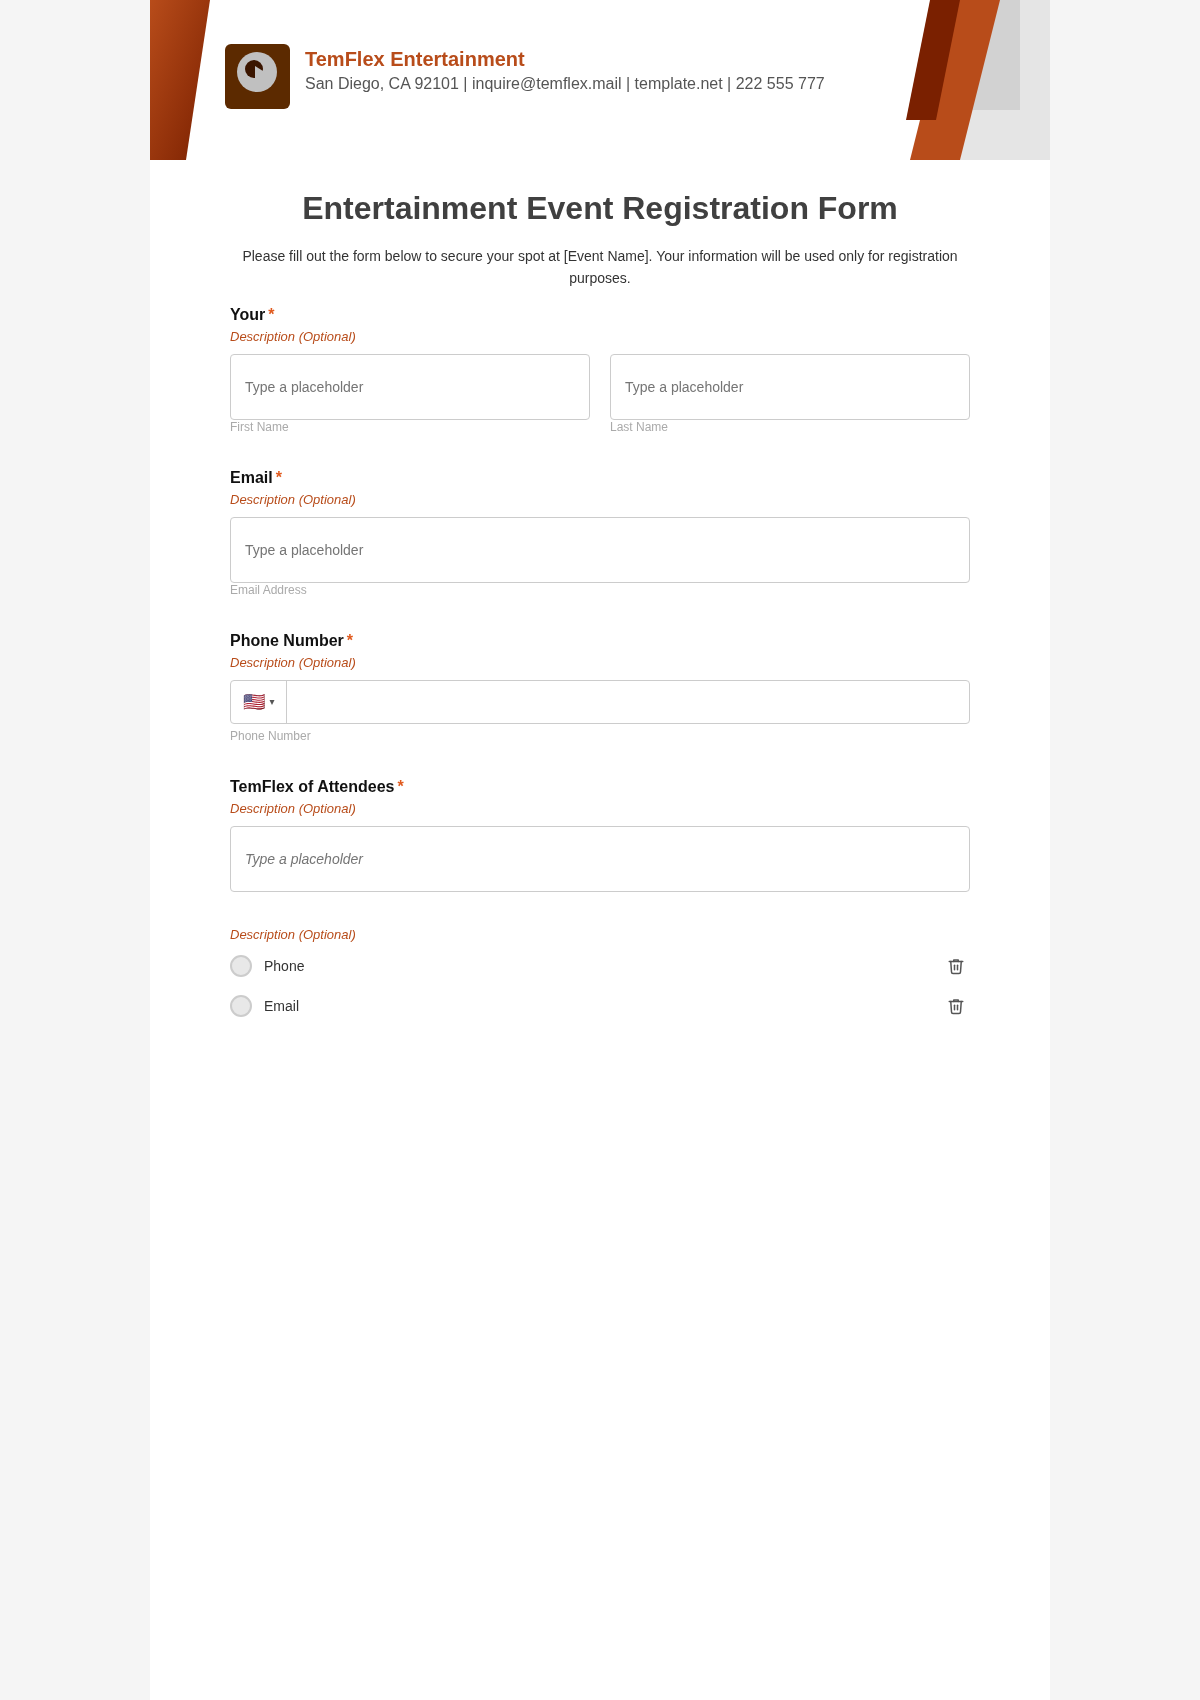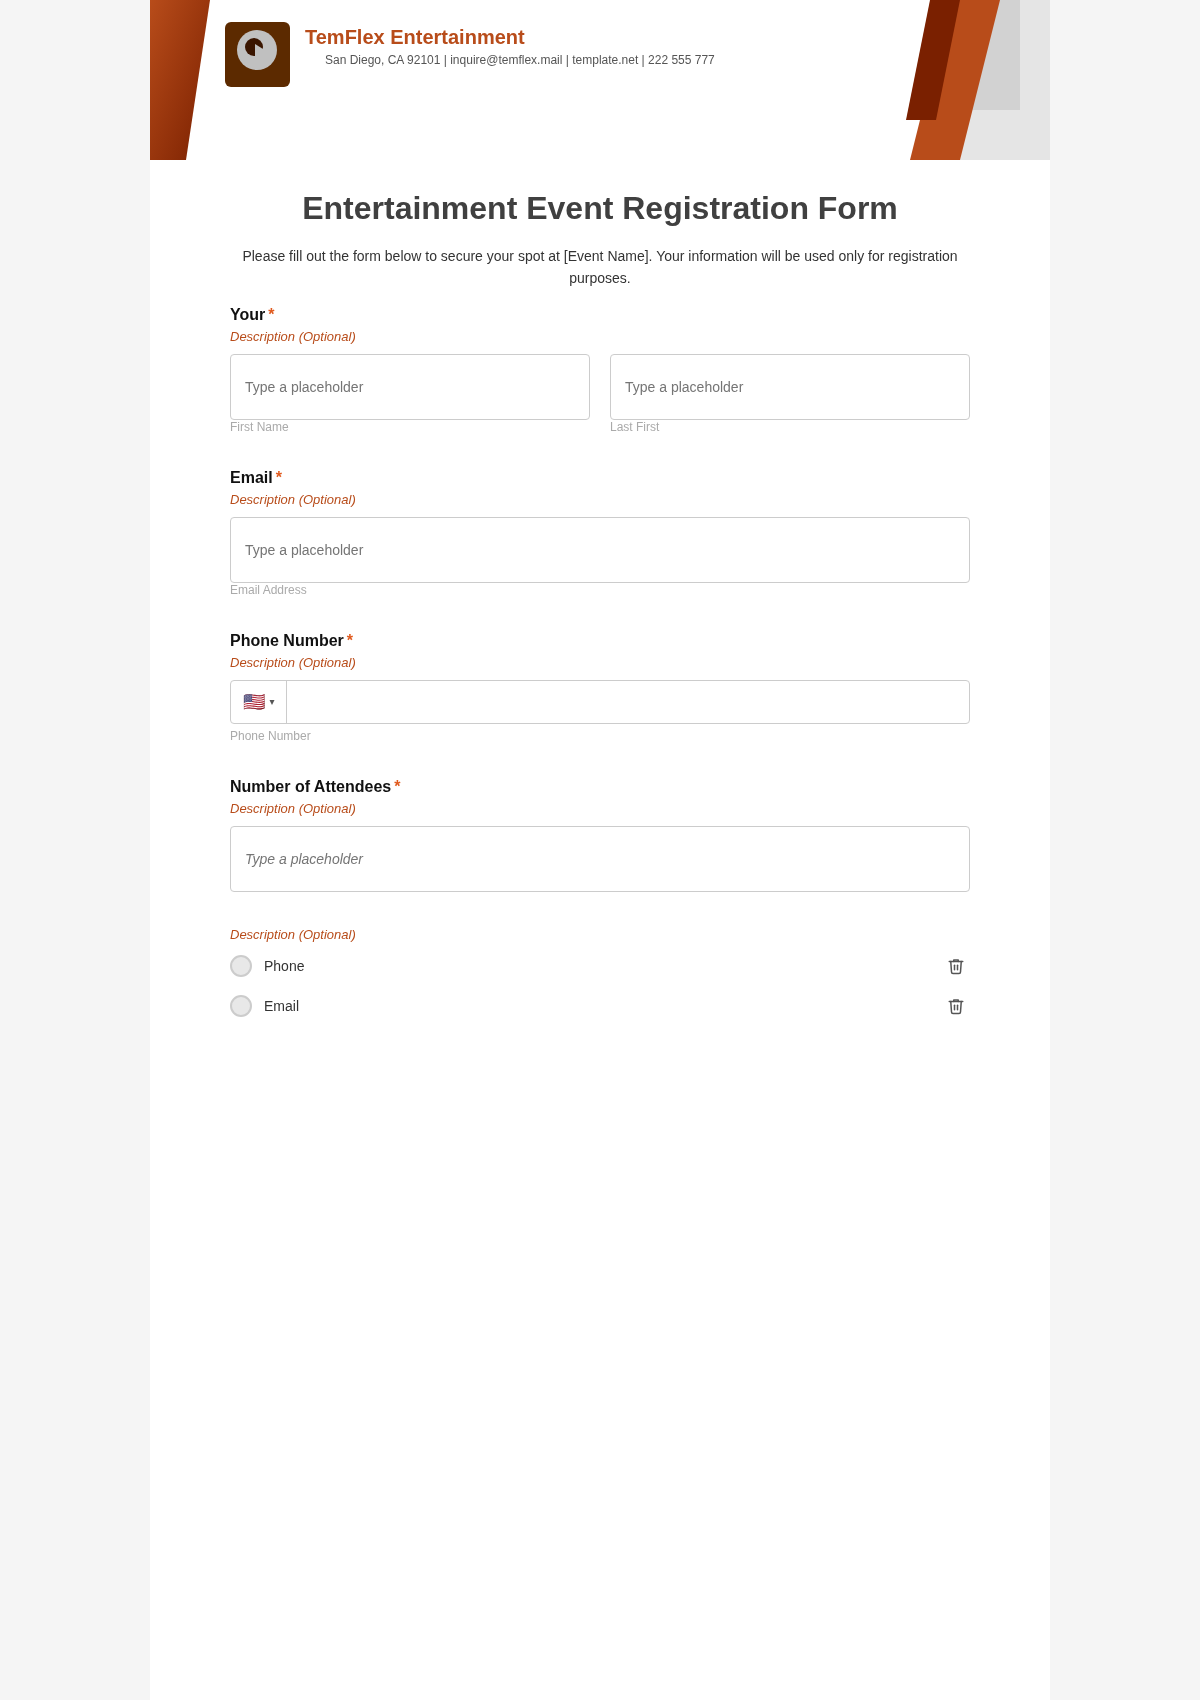--- a/index.html
+++ b/index.html
@@ -75,21 +75,21 @@
       right: 90px;
       top: 0;
       width: 60px;
       height: 120px;
       background: #7a2000;
       clip-path: polygon(50% 0, 100% 0, 60% 100%, 10% 100%);
     }
 
     .header-content {
       position: absolute;
-      top: 22px;
+      top: 44px;
       left: 75px;
       display: flex;
       align-items: flex-start;
       gap: 15px;
     }
     .logo-img {
       width: 65px;
       height: 65px;
       background: #5c2a00;
       border-radius: 6px;
@@ -129,24 +129,23 @@
     }
     .logo-text {
       margin-top: 4px;
     }
     .logo-title {
       font-size: 20px;
       font-weight: 900;
       color: #b84c1a;
     }
     .logo-subtitle {
-      font-size: 12px;
+      font-size: 16px;
       color: #555;
       margin-top: 4px;
-      margin-left: 20px;
     }
 
     
     .form-area {
       padding: 30px 80px 60px 80px;
     }
     .form-title {
       font-size: 32px;
       font-weight: 900;
       color: #404040;
@@ -328,21 +327,21 @@
         <span>Your</span><span class="required">*</span>
       </div>
       <div class="field-desc">Description (Optional)</div>
       <div class="input-row">
         <div class="input-col">
           <input type="text" placeholder="Type a placeholder" style="">
           <span class="input-sublabel">First Name</span>
         </div>
         <div class="input-col">
           <input type="text" placeholder="Type a placeholder" style="">
-          <span class="input-sublabel">Last First</span>
+          <span class="input-sublabel">Last Name</span>
         </div>
       </div>
     </div>
 
     <div class="field-section">
       <div class="field-label">
         <span>Email</span><span class="required">*</span>
       </div>
       <div class="field-desc">Description (Optional)</div>
       <div class="input-row">
@@ -362,21 +361,21 @@
         <div class="phone-flag-selector">
           <span class="flag-emoji">🇺🇸</span>
           <span class="chevron-down">▾</span>
         </div>
       </div>
       <span class="input-sublabel" style="margin-top:5px; display:block;">Phone Number</span>
     </div>
 
     <div class="field-section">
       <div class="field-label">
-        <span>Number of Attendees</span><span class="required">*</span>
+        <span>TemFlex of Attendees</span><span class="required">*</span>
       </div>
       <div class="field-desc">Description (Optional)</div>
       <input type="text" class="input-placeholder-style" placeholder="Type a placeholder" style="">
     </div>
 
     <div class="field-section">
       <div class="field-desc">Description (Optional)</div>
 
       <div class="radio-option">
         <div class="radio-left">

